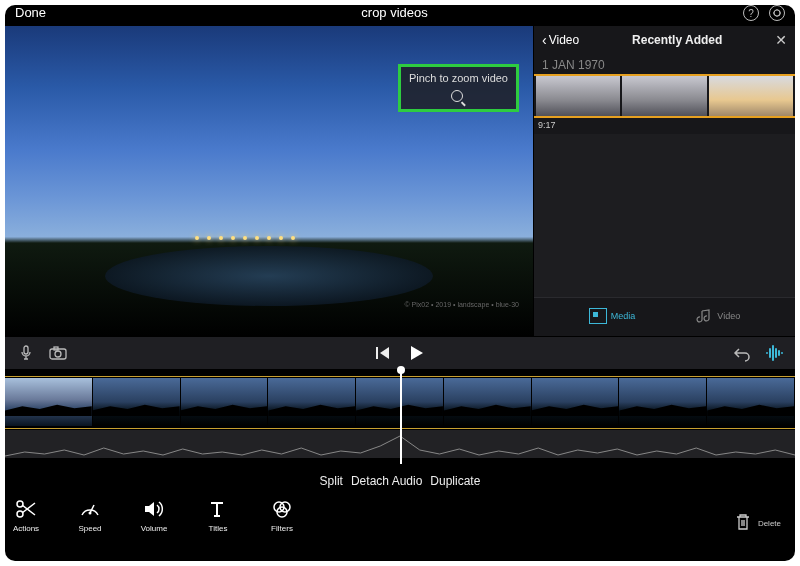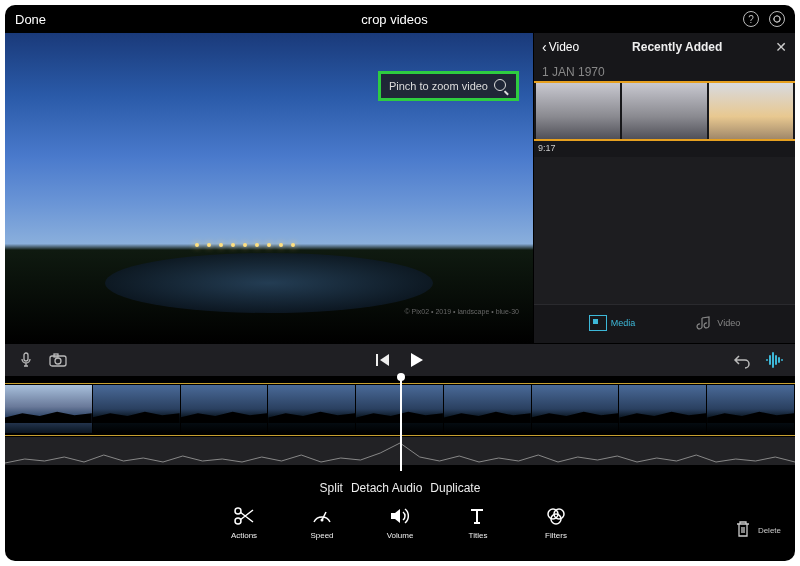--- a/index.html
+++ b/index.html
@@ -17,22 +17,22 @@
     height: 556px;
     background: #000;
     border-radius: 10px;
     overflow: hidden;
     position: relative;
     color: #fff;
   }
   
   .header {
     display: flex;
-    align-items: center;
-    height: 28px;
+    align-items: flex-start;
+    height: 21px;
     padding: 0 10px;
     font-size: 13px;
   }
   .header .done { color: #fff; cursor: pointer; }
   .header .title { flex: 1; text-align: center; color: #fff; font-weight: 500; }
   .header .right-ctrls { display: flex; gap: 10px; align-items: center; }
   .icon { display: inline-flex; align-items: center; justify-content: center; }
   .circ { width: 16px; height: 16px; border: 1.5px solid #bbb; border-radius: 50%; font-size: 10px; color: #bbb; }
 
   
@@ -63,21 +63,21 @@
   .preview .lights span { width: 4px; height: 4px; background: #ffe080; border-radius: 50%; box-shadow: 0 0 6px #ffd060; display: block; }
   .preview .credit {
     position: absolute; bottom: 28px; right: 14px; font-size: 7px; color: #666;
   }
   .zoom-tip {
     position: absolute; top: 38px; right: 14px;
     border: 3px solid #2ecc40;
     background: rgba(30,30,36,0.85);
     padding: 5px 8px;
     display: flex; align-items: center; gap: 6px;
-    font-size: 11px; color: #ddd;
+    font-size: 11px; color: #ddd; flex-direction: column;
   }
   .zoom-tip .mag {
     width: 14px; height: 14px; position: relative;
   }
   .zoom-tip .mag::before {
     content: ""; position: absolute; width: 10px; height: 10px;
     border: 1.5px solid #ddd; border-radius: 50%; top: 0; left: 0;
   }
   .zoom-tip .mag::after {
     content: ""; position: absolute; width: 5px; height: 1.5px;
@@ -98,21 +98,21 @@
   .lib-head .back { display: flex; align-items: center; gap: 2px; cursor: pointer; color: #fff; }
   .lib-head .back .chevron { font-size: 14px; }
   .lib-head .title { flex: 1; text-align: center; font-weight: 600; }
   .lib-head .close { color: #ccc; cursor: pointer; font-size: 14px; }
   .lib-date { font-size: 12px; color: #888; padding: 4px 8px 2px; }
   .lib-thumbs {
     display: flex; gap: 2px; padding: 0 2px;
     border-top: 2px solid #e6a020; border-bottom: 2px solid #e6a020;
   }
   .lib-thumbs .thumb {
-    height: 56px; flex: 1; background: linear-gradient(to bottom, #c8c8d0 0%, #8a8a90 60%, #505058 100%);
+    height: 40px; flex: 1; background: linear-gradient(to bottom, #c8c8d0 0%, #8a8a90 60%, #505058 100%);
     position: relative;
     text-align: center;
   }
   .lib-thumbs .thumb.sky2 { background: linear-gradient(to bottom, #d8dae0 0%, #e8c890 60%, #a0886a 100%); }
   .lib-thumbs .dur { position: absolute; bottom: -14px; left: 2px; font-size: 9px; color: #ccc; }
   .lib-body { flex: 1; background: #1d1d20; margin-top: 16px; }
   .lib-tabs {
     display: flex; justify-content: center; gap: 60px;
     padding: 10px 0 12px; border-top: 1px solid #2a2a2e;
   }
@@ -174,21 +174,21 @@
     width: 8px; height: 8px; background: #fff; border-radius: 50%;
   }
 
   
   .actions-text {
     display: flex; justify-content: center; gap: 8px;
     padding: 10px 0 6px; font-size: 12px; color: #eee;
   }
   .actions-text span { cursor: pointer; }
   .actions-bar {
-    display: flex; justify-content: center; align-items: flex-start; gap: 36px;
+    display: flex; justify-content: flex-start; align-items: flex-start; gap: 22px;
     padding: 4px 0 10px; position: relative;
   }
   .tool {
     display: flex; flex-direction: column; align-items: center; gap: 4px;
     color: #eee; font-size: 8px; cursor: pointer; width: 42px;
   }
   .tool .ic { width: 26px; height: 22px; display: flex; align-items: center; justify-content: center; }
   .delete-tool {
     position: absolute; right: 14px; bottom: 10px;
     display: flex; align-items: center; gap: 3px;

